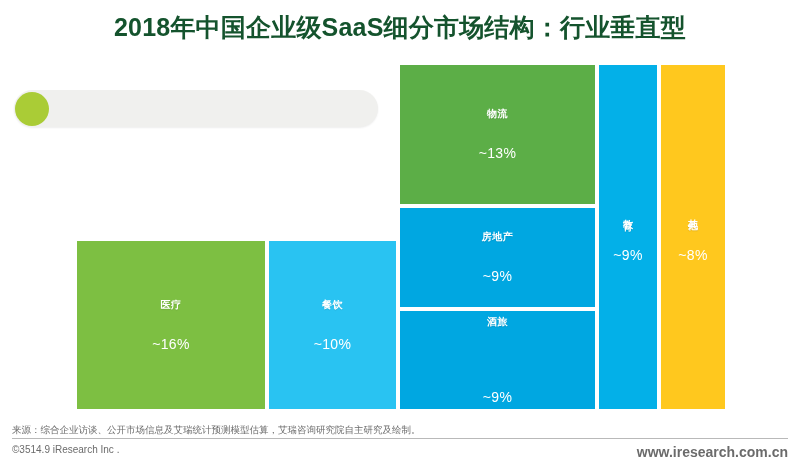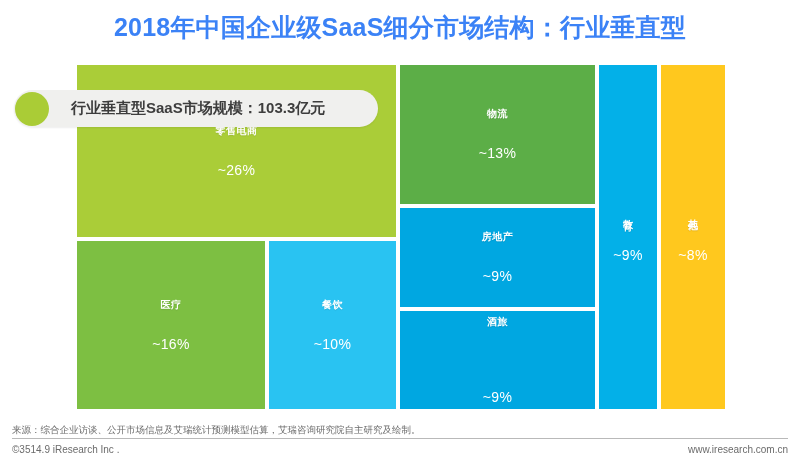--- a/index.html
+++ b/index.html
@@ -15,21 +15,21 @@
 
   
   #chart-title {
     position: absolute;
     left: 0;
     top: 11px;
     width: 800px;
     text-align: center;
     font-size: 25px;
     font-weight: bold;
-    color: #3b82f6;
+    color: #14532d;
     letter-spacing: 0.2px;
     white-space: nowrap;
   }
 
   
   #treemap {
     position: absolute;
     left: 75px;
     top: 63px;
     width: 652px;
@@ -138,36 +138,33 @@
     top: 444px;
     font-size: 10px;
     color: #6b6b6b;
     white-space: nowrap;
   }
 
   #footer-url {
     position: absolute;
     right: 12px;
     top: 444px;
-    font-size: 10px;
+    font-size: 14px;
     color: #6b6b6b;
     white-space: nowrap;
+    font-weight: bold;
   }
 </style>
 </head>
 <body>
 
 <div id="chart-title">2018年中国企业级SaaS细分市场结构：行业垂直型</div>
 
 <div id="treemap">
 
-  <div class="tile" id="tile-retail" style="background: rgb(170, 205, 56);">
-    <span class="tile-label">零售电商</span>
-    <span class="tile-value">~26%</span>
-  </div>
 
   <div class="tile" id="tile-medical" style="background: rgb(125, 191, 66);">
     <span class="tile-label">医疗</span>
     <span class="tile-value">~16%</span>
   </div>
 
   <div class="tile" id="tile-catering" style="background: rgb(41, 195, 242);">
     <span class="tile-label">餐饮</span>
     <span class="tile-value">~10%</span>
   </div>
@@ -194,19 +191,18 @@
 
   <div class="tile vertical" id="tile-other" style="background: rgb(255, 200, 30);">
     <span class="tile-label">其他</span>
     <span class="tile-value">~8%</span>
   </div>
 
 </div>
 
 <div id="legend">
   <div id="legend-dot" style="background: rgb(170, 204, 54);"></div>
-  <div id="legend-text">行业垂直型SaaS市场规模：103.3亿元</div>
 </div>
 
 <div id="footer-source">来源：综合企业访谈、公开市场信息及艾瑞统计预测模型估算，艾瑞咨询研究院自主研究及绘制。</div>
 <div id="footer-rule"></div>
 <div id="footer-copyright">©3514.9 iResearch Inc .</div>
 <div id="footer-url">www.iresearch.com.cn</div>
 
 </body></html>

